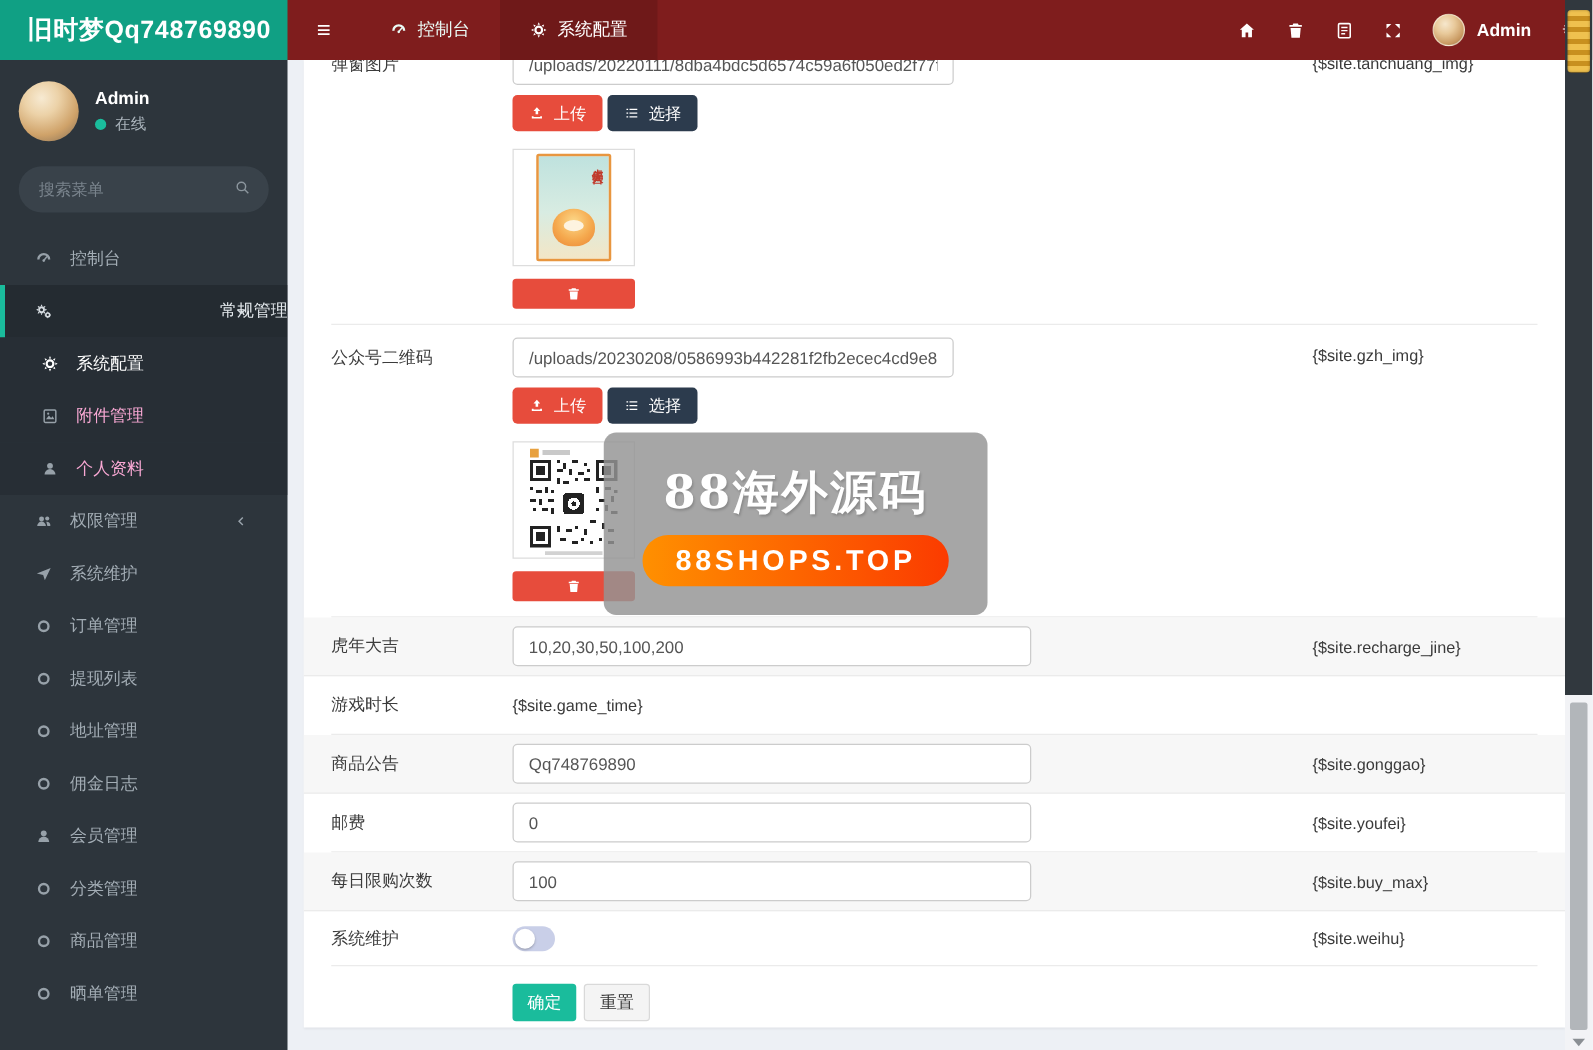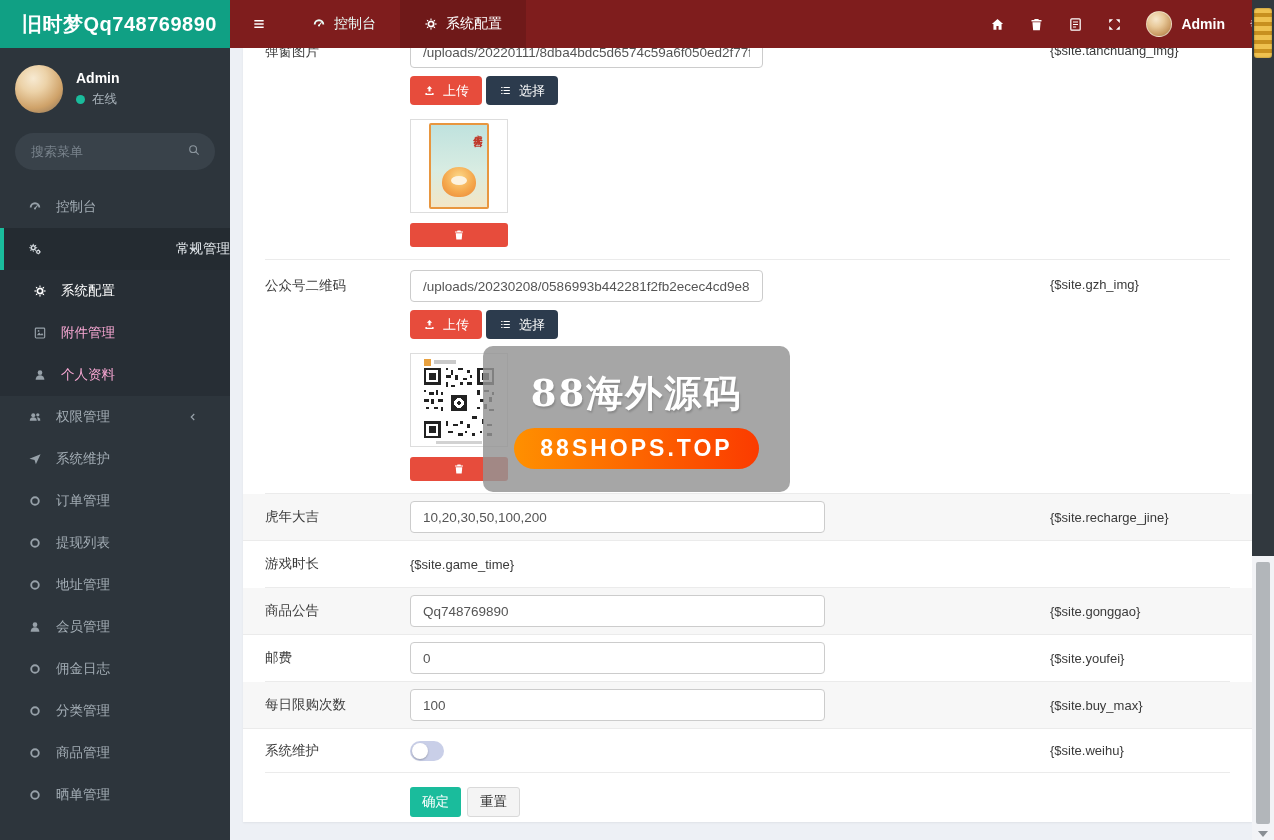--- a/index.html
+++ b/index.html
@@ -297,33 +297,33 @@
           <i class="ic">
             <svg viewBox="0 0 24 24" aria-hidden="true">
               <circle cx="12" cy="12" r="6.5" fill="none" stroke="currentColor" stroke-width="3.2"></circle>
             </svg>
           </i>
           <span>地址管理</span>
         </li>
         <li class="m-item">
           <i class="ic">
             <svg viewBox="0 0 24 24" aria-hidden="true">
+              <circle cx="12" cy="12" r="6.5" fill="none" stroke="currentColor" stroke-width="3.2"></circle>
+            </svg>
+          </i>
+          <span>佣金日志</span>
+        </li>
+        <li class="m-item">
+          <i class="ic">
+            <svg viewBox="0 0 24 24" aria-hidden="true">
               <circle cx="12" cy="8" r="4" fill="currentColor"></circle>
               <path d="M4.5 20a7.5 7.5 0 0 1 15 0z" fill="currentColor"></path>
             </svg>
           </i>
           <span>会员管理</span>
-        </li>
-        <li class="m-item">
-          <i class="ic">
-            <svg viewBox="0 0 24 24" aria-hidden="true">
-              <circle cx="12" cy="12" r="6.5" fill="none" stroke="currentColor" stroke-width="3.2"></circle>
-            </svg>
-          </i>
-          <span>佣金日志</span>
         </li>
         <li class="m-item">
           <i class="ic">
             <svg viewBox="0 0 24 24" aria-hidden="true">
               <circle cx="12" cy="12" r="6.5" fill="none" stroke="currentColor" stroke-width="3.2"></circle>
             </svg>
           </i>
           <span>分类管理</span>
         </li>
         <li class="m-item">

